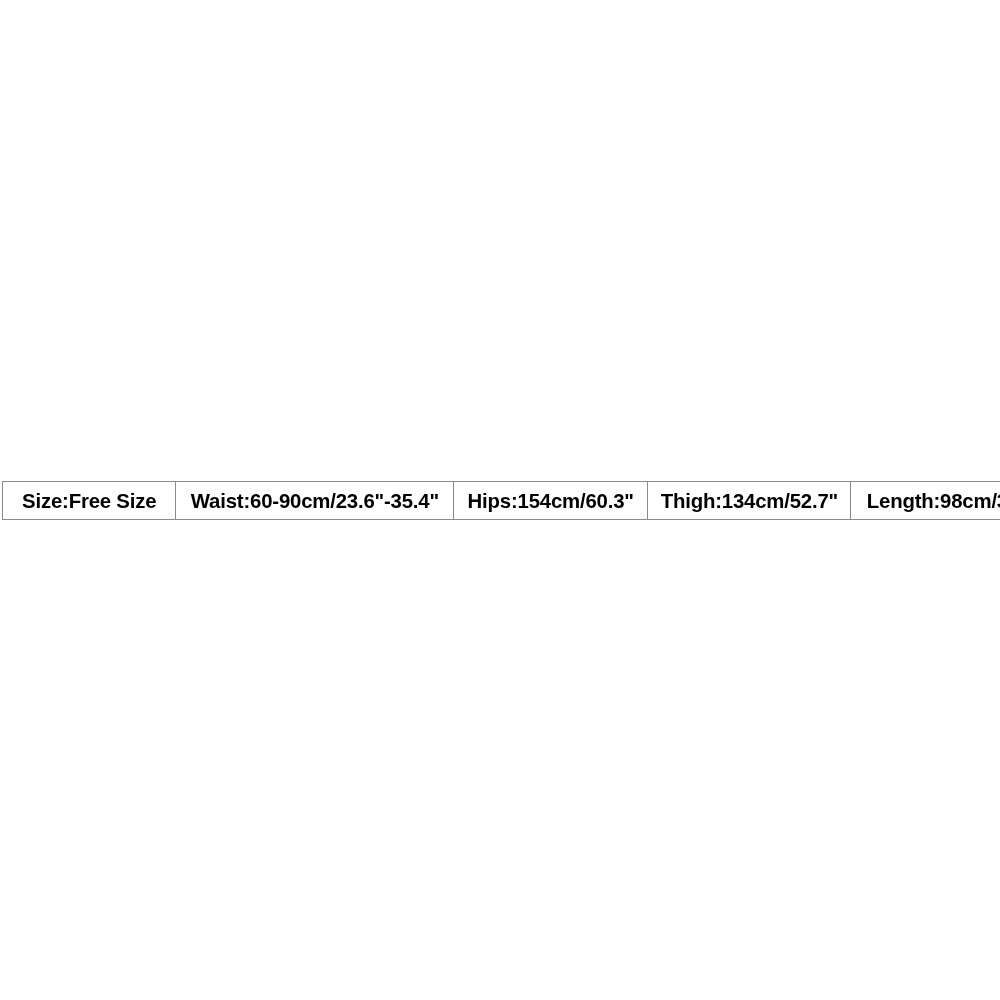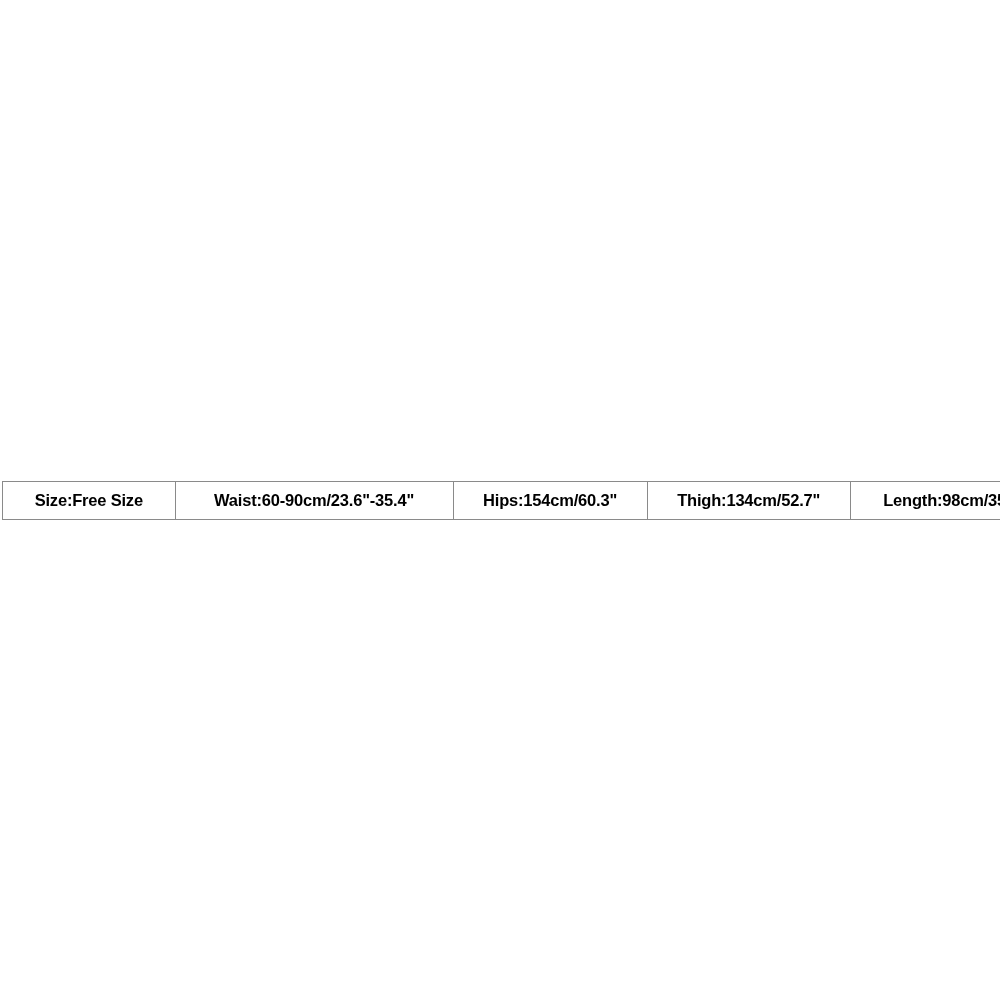--- a/index.html
+++ b/index.html
@@ -38,21 +38,21 @@
     border: 1.5px solid #8a8a8a;
   }
   .size-table td {
     border-left: 1.5px solid #8a8a8a;
     border-right: 1.5px solid #8a8a8a;
     padding: 0 6px;
     text-align: center;
     vertical-align: middle;
     color: #000000;
     font-weight: bold;
-    font-size: 17px;
+    font-size: 21px;
     line-height: 1;
     letter-spacing: -0.2px;
     white-space: nowrap;
     font-stretch: condensed;
     transform-origin: center;
   }
   .size-table td:first-child { border-left: none; }
   .size-table td:last-child  { border-right: none; }
 
   

